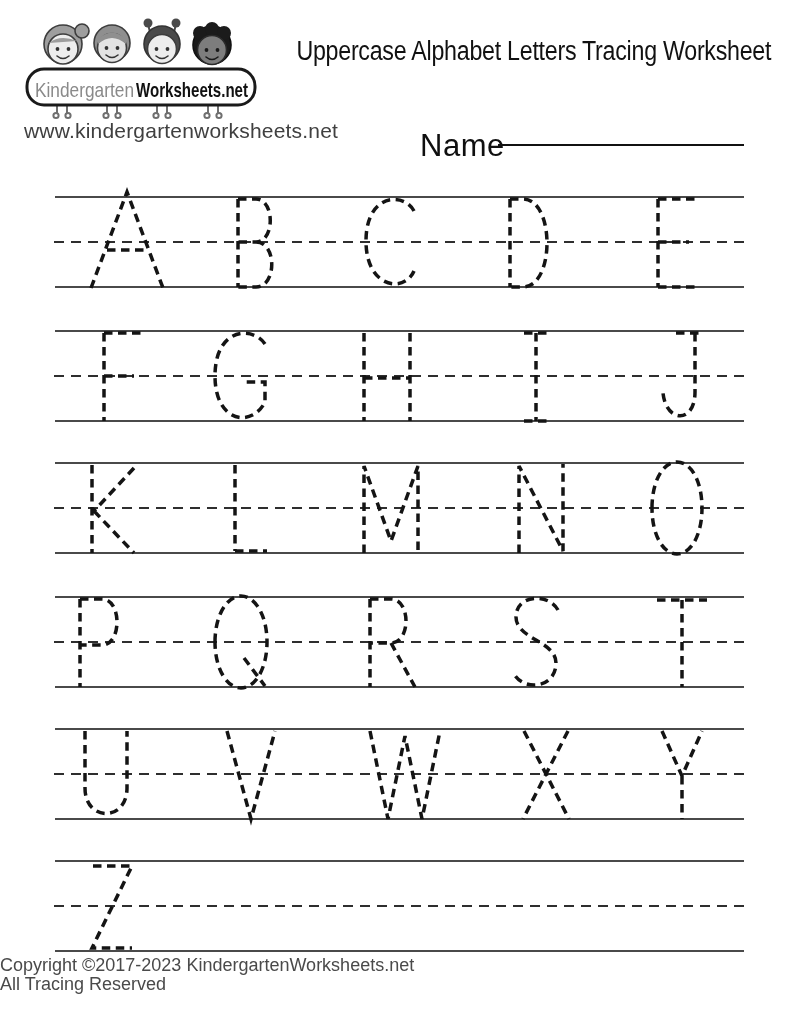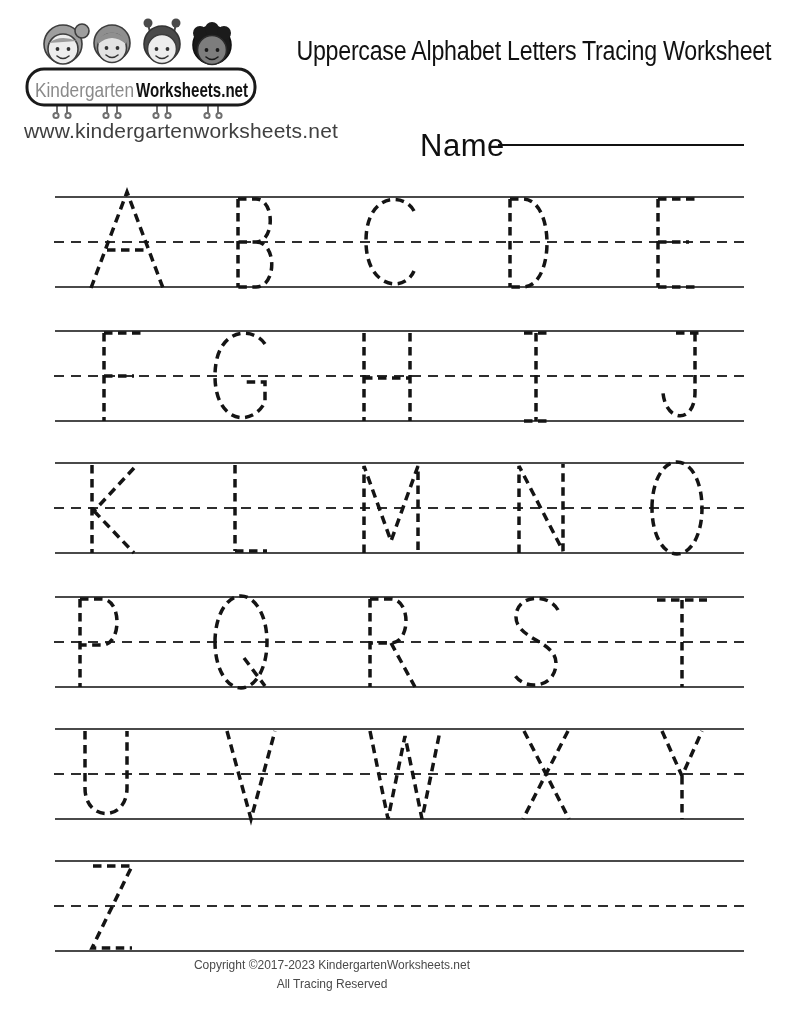--- a/index.html
+++ b/index.html
@@ -23,22 +23,22 @@
   #name-row{position:absolute;left:420px;top:116px;margin-top:12px;}
   #name-label{font-size:31px;color:#0f0f0f;letter-spacing:.5px;}
   #name-line{
     position:absolute;left:498px;top:144px;width:246px;height:0;
     border-top:2.5px solid #111;
   }
   
   .trace-row{position:absolute;left:0;}
   
   #footer{
-    position:absolute;left:0;top:956px;width:664px;text-align:center;
-    font-size:12px;line-height:19px;color:#4a4a4a;
+    position:absolute;left:0;top:956px;width:664px;text-align:left;
+    font-size:18px;line-height:19px;color:#4a4a4a;
   }
 </style>
 </head>
 <body>
 
 <div id="page">
 
   <svg id="logo-svg" width="240" height="106" viewBox="0 0 240 106">
     <g>
 

